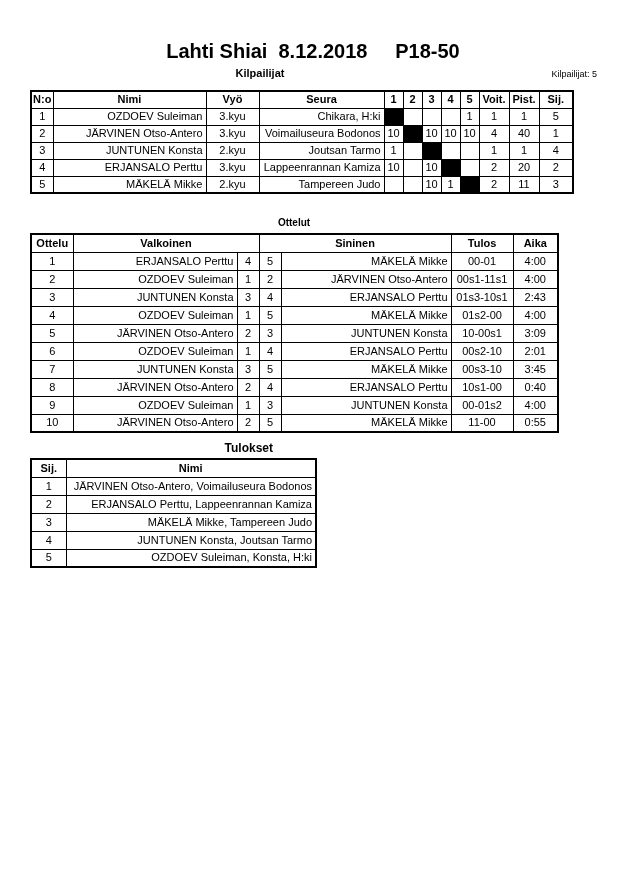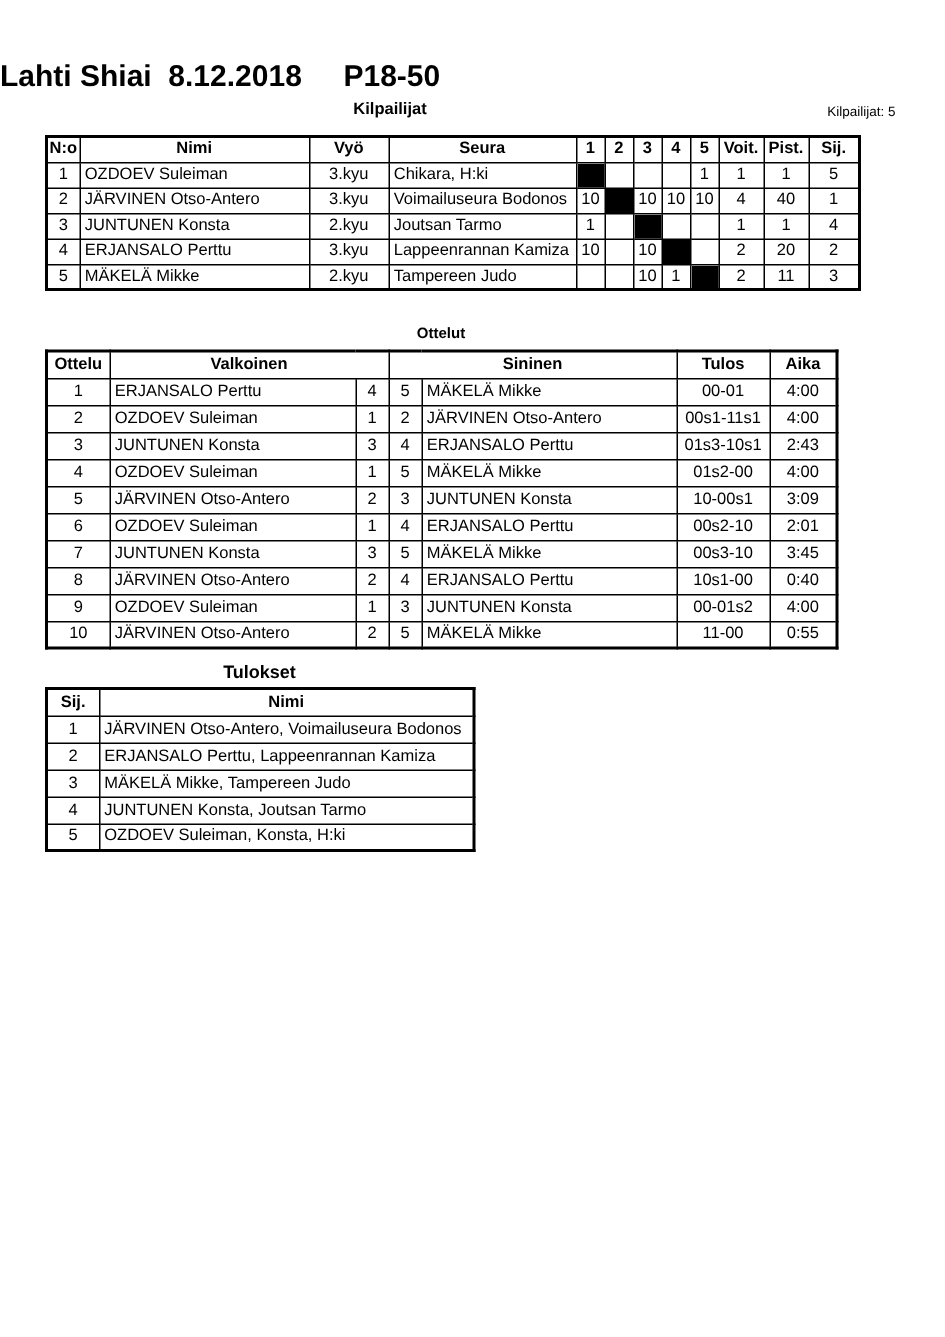--- a/index.html
+++ b/index.html
@@ -1,36 +1,36 @@
 <!DOCTYPE html>
 <html><head>
 <meta charset="utf-8">
 <style>
   html,body{margin:0;padding:0;background:#fff;}
   .page{position:relative;width:630px;height:891px;background:#ffffff;
         font-family:"Liberation Sans","DejaVu Sans",sans-serif;color:#000;overflow:hidden;}
-  .page-title{position:absolute;top:40px;left:0;width:626px;
+  .page-title{position:absolute;top:40px;left:0;width:626px;text-align:center;
         font-size:20px;font-weight:bold;white-space:pre;}
   .sec-heading{position:absolute;font-weight:bold;text-align:center;}
   #h-competitors{top:67px;left:160px;width:200px;font-size:11px;}
   #h-matches{top:217px;left:194px;width:200px;font-size:10px;}
-  #h-results{top:441px;left:73px;width:200px;font-size:12px;}
+  #h-results{top:441px;left:73px;width:200px;font-size:12px;text-align:right;}
   .count-label{position:absolute;top:69px;right:33px;font-size:9px;padding-left:42px;}
   table.rpt{position:absolute;border-collapse:collapse;table-layout:fixed;background:#fff;border:2px solid #000;}
   .rpt th,.rpt td{border:1px solid #000;font-size:11px;padding:0 3px;overflow:hidden;
         white-space:nowrap;line-height:1;}
   .rpt th{font-weight:bold;text-align:center;padding:0 1px;}
   #t-competitors{left:30px;top:90px;width:542px;}
   #t-competitors tr{height:17px;}
   #t-matches{left:30px;top:233px;width:527px;}
   #t-matches tr{height:18px;}
   #t-results{left:30px;top:458px;width:285px;}
   #t-results tr{height:18px;}
   td.c{text-align:center;}
-  td.l{text-align:left;}
+  td.l{text-align:right;}
   td.diag{background:#000;}
   .sep{border-left:2px solid #000;}
 </style>
 </head>
 <body>
 
 <div class="page">
 
   <div class="page-title">Lahti Shiai  8.12.2018     P18-50</div>
 

